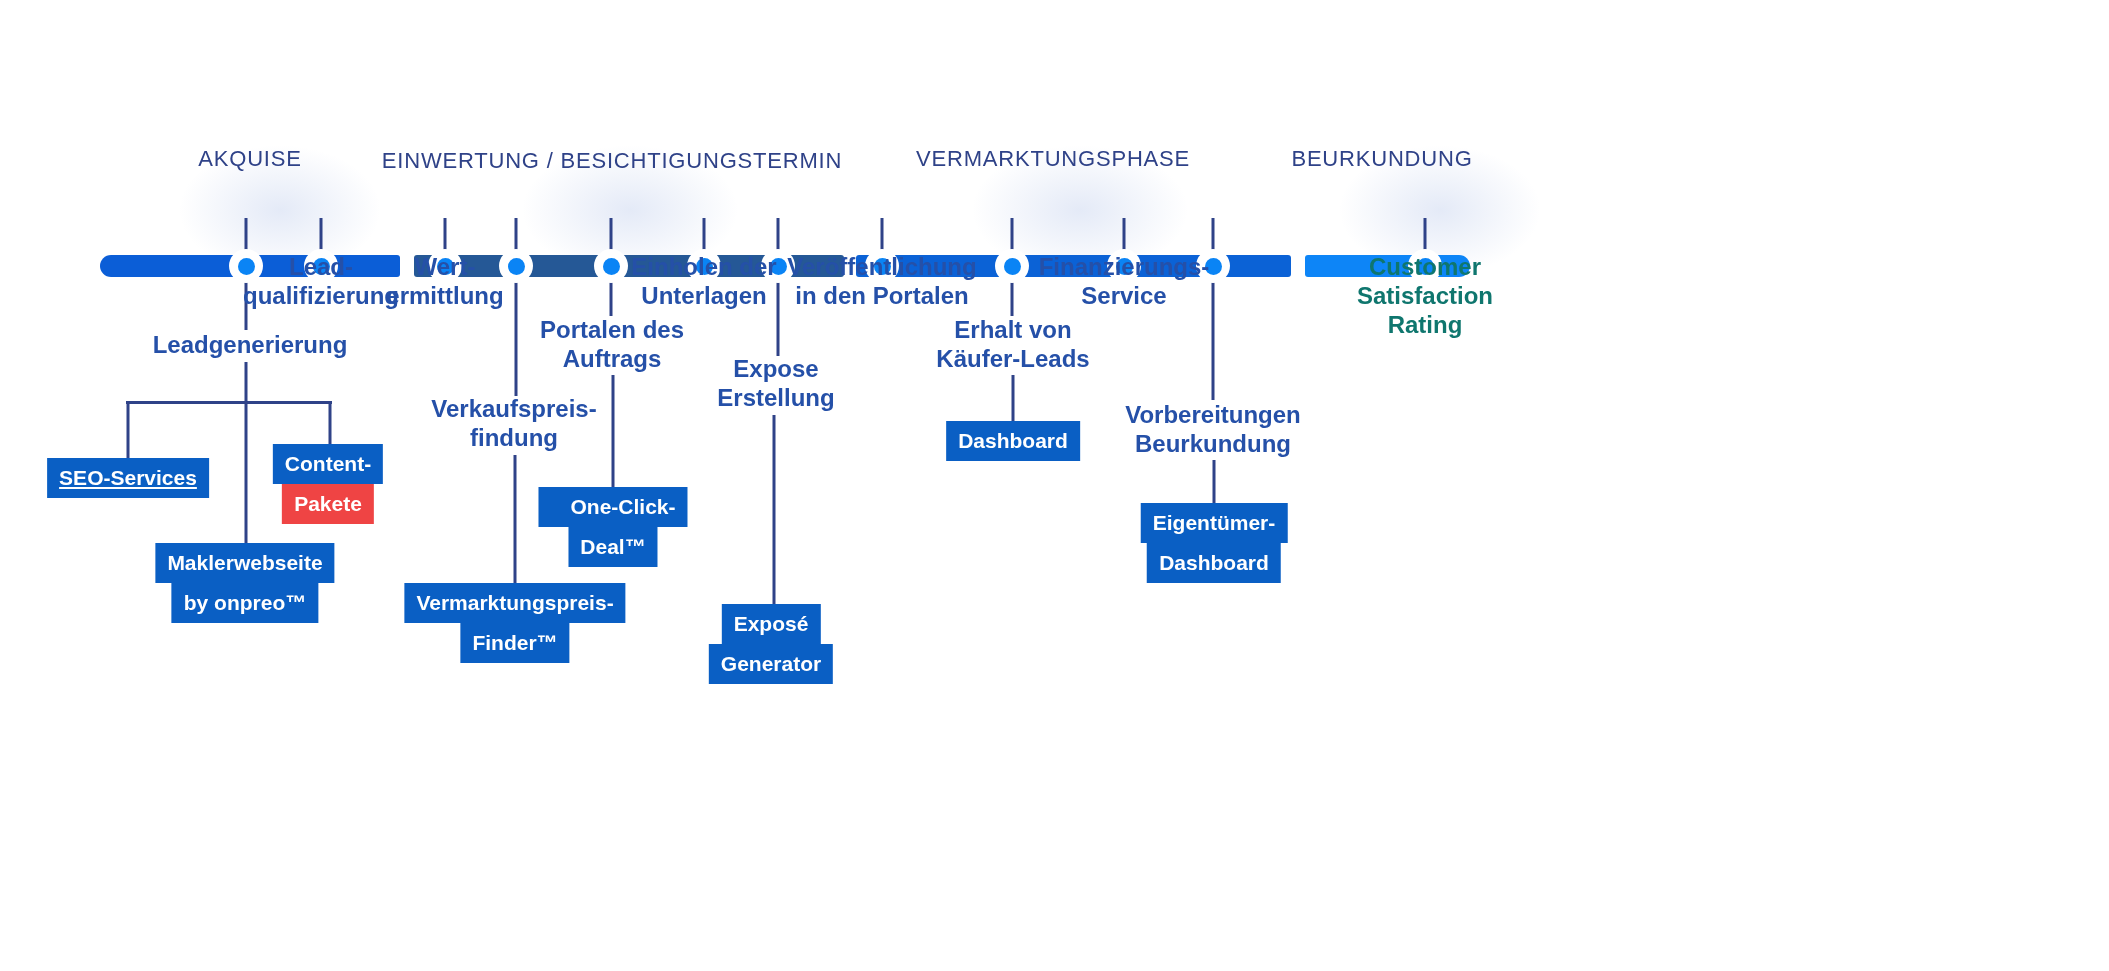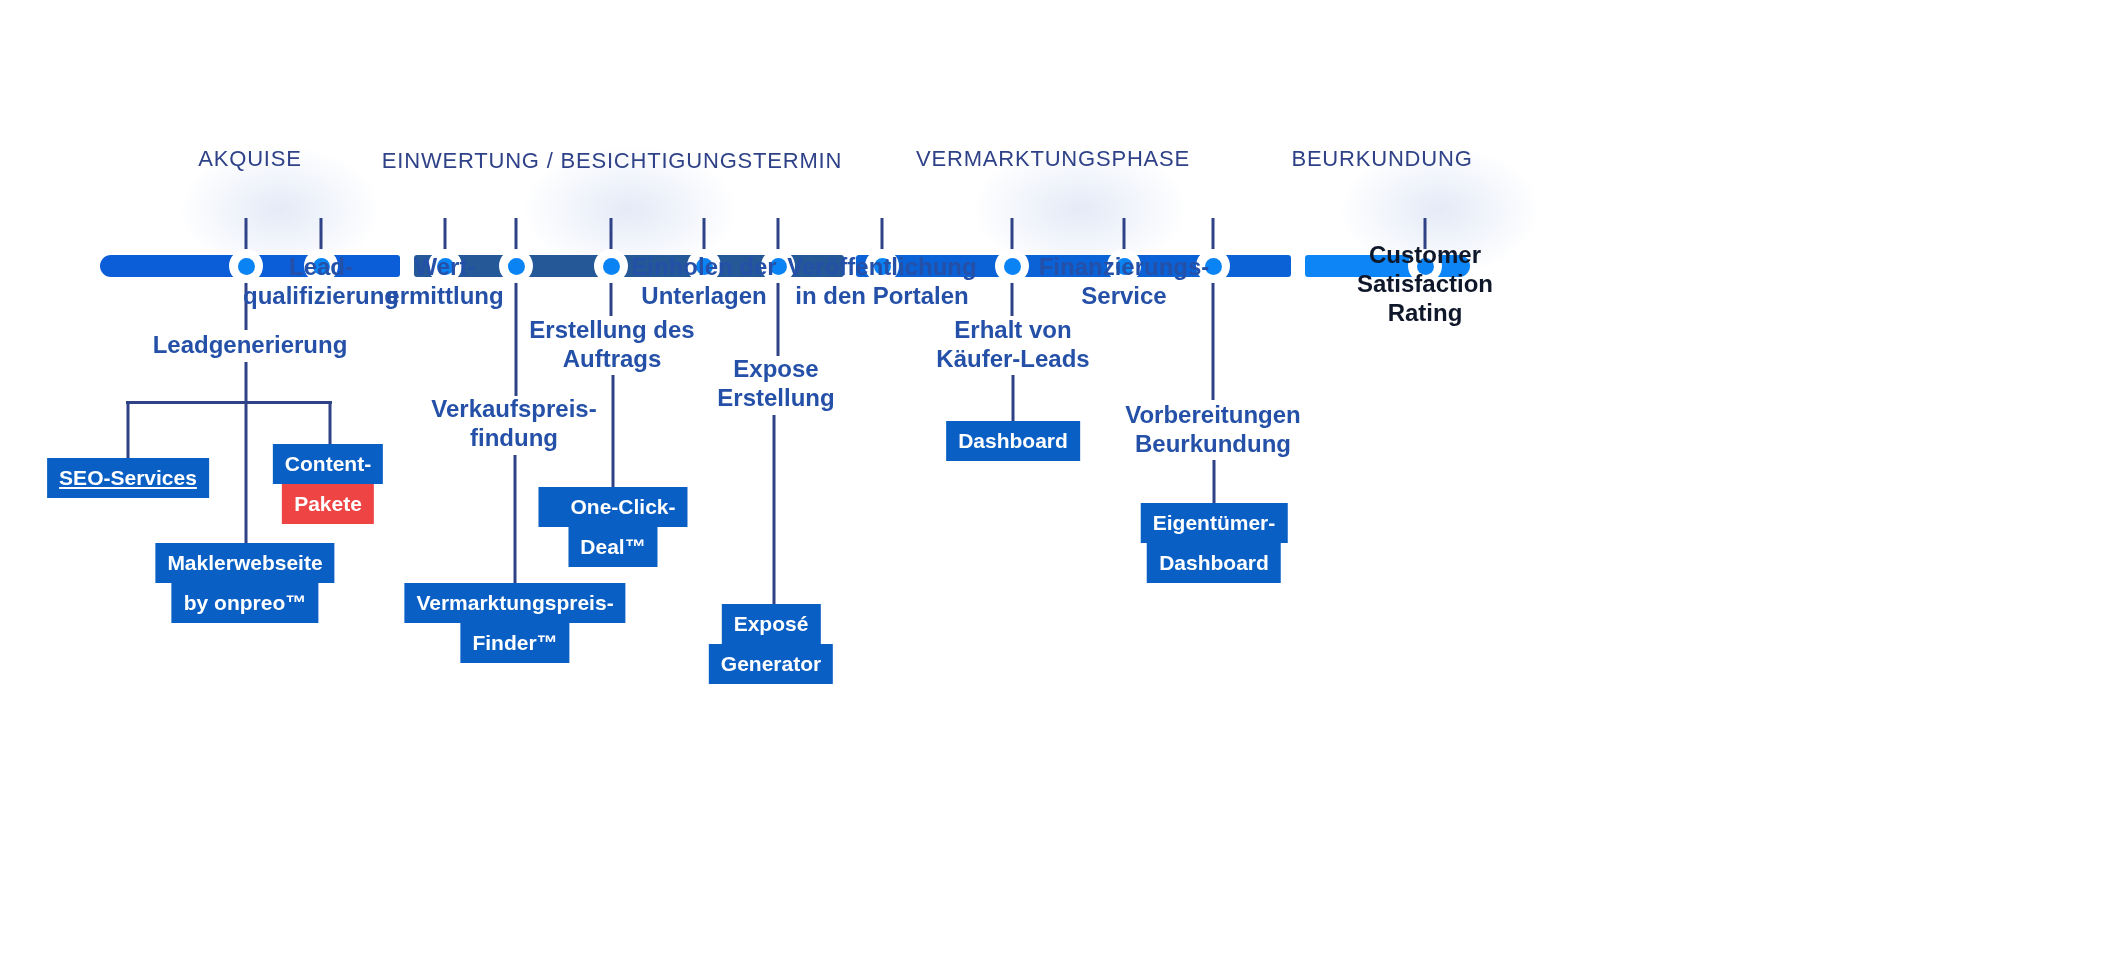--- a/index.html
+++ b/index.html
@@ -203,25 +203,25 @@
       <div class="caption" style="left: 321px; top: 252px; color: rgb(37, 80, 168);">Lead-
 qualifizierung</div>
       <div class="caption" style="left: 445px; top: 252px; color: rgb(37, 80, 168);">Wert-
 ermittlung</div>
       <div class="caption" style="left: 704px; top: 252px; color: rgb(37, 80, 168);">Einholen der
 Unterlagen</div>
       <div class="caption" style="left: 882px; top: 252px; color: rgb(37, 80, 168);">Veröffentlichung
 in den Portalen</div>
       <div class="caption" style="left: 1124px; top: 252px; color: rgb(37, 80, 168);">Finanzierungs-
 Service</div>
-      <div class="caption" style="left: 1425px; top: 240px; color: #0f172a;">Customer
+      <div class="caption" style="left: 1425px; top: 252px; color: #0f766e;">Customer
 Satisfaction
 Rating</div>
       <div class="caption" style="left: 250px; top: 330px; color: rgb(37, 80, 168);">Leadgenerierung</div>
-      <div class="caption" style="left: 612px; top: 315px; color: rgb(37, 80, 168);">Erstellung des
+      <div class="caption" style="left: 612px; top: 315px; color: rgb(37, 80, 168);">Portalen des
 Auftrags</div>
       <div class="caption" style="left: 1013px; top: 315px; color: rgb(37, 80, 168);">Erhalt von
 Käufer-Leads</div>
       <div class="caption" style="left: 776px; top: 354px; color: rgb(37, 80, 168);">Expose
 Erstellung</div>
       <div class="caption" style="left: 514px; top: 394px; color: rgb(37, 80, 168);">Verkaufspreis-
 findung</div>
       <div class="caption" style="left: 1213px; top: 400px; color: rgb(37, 80, 168);">Vorbereitungen
 Beurkundung</div>
     </div>

